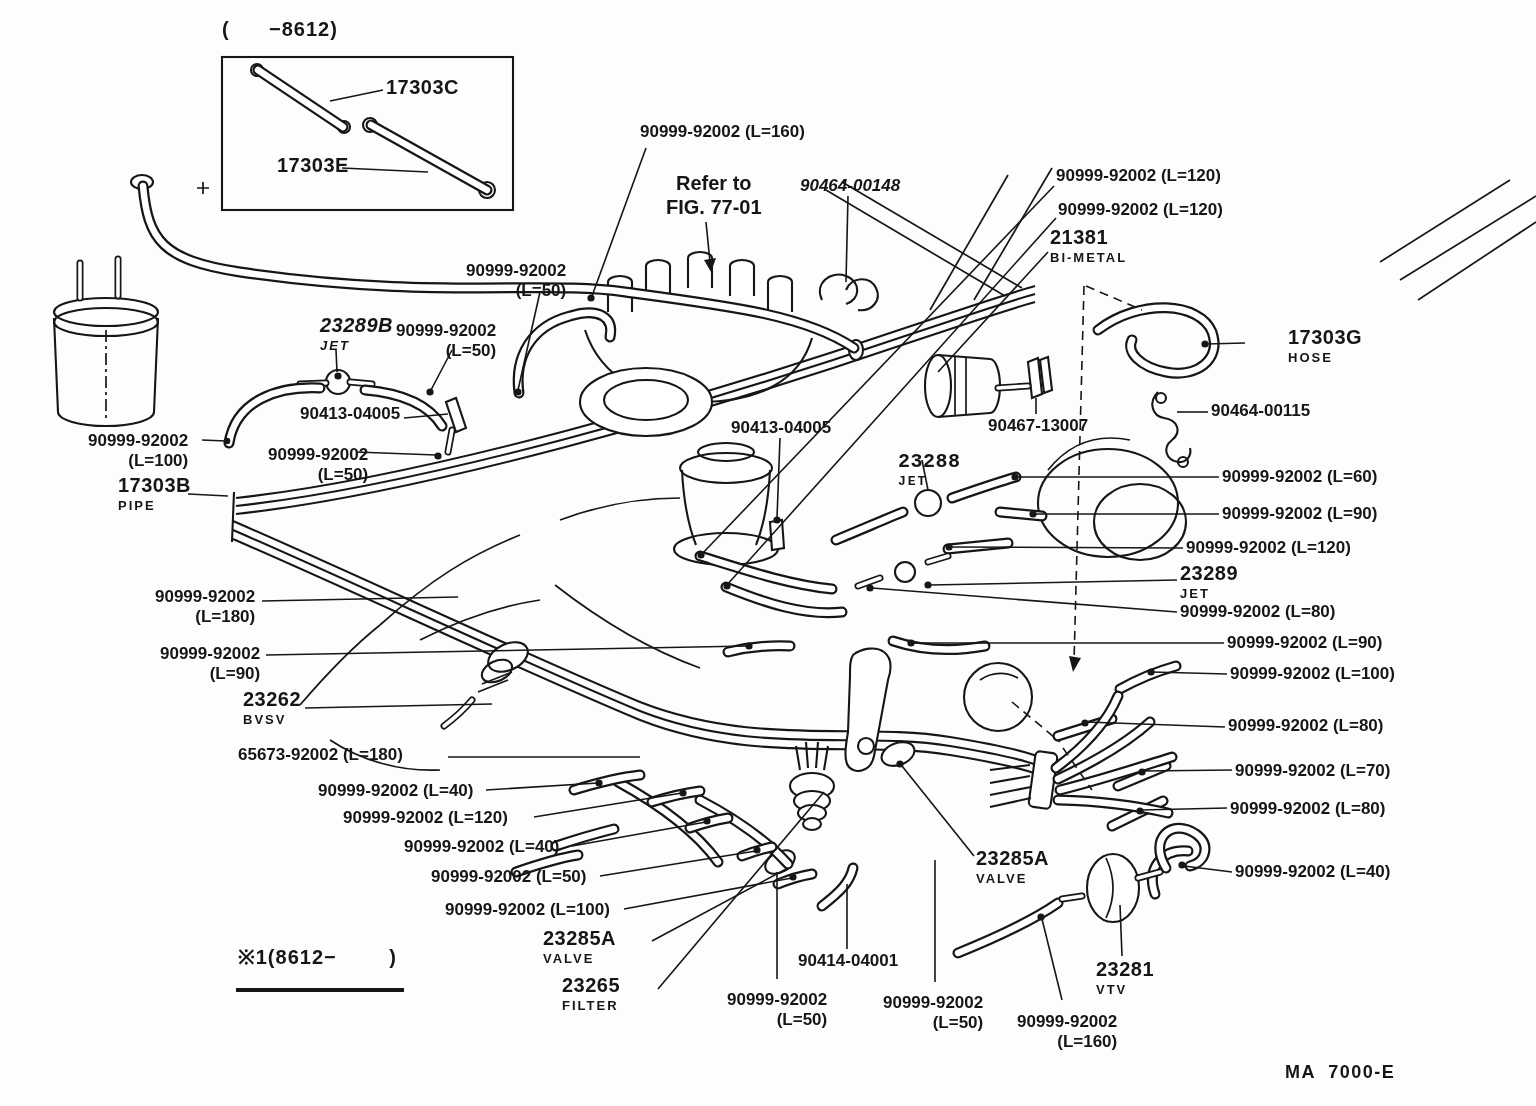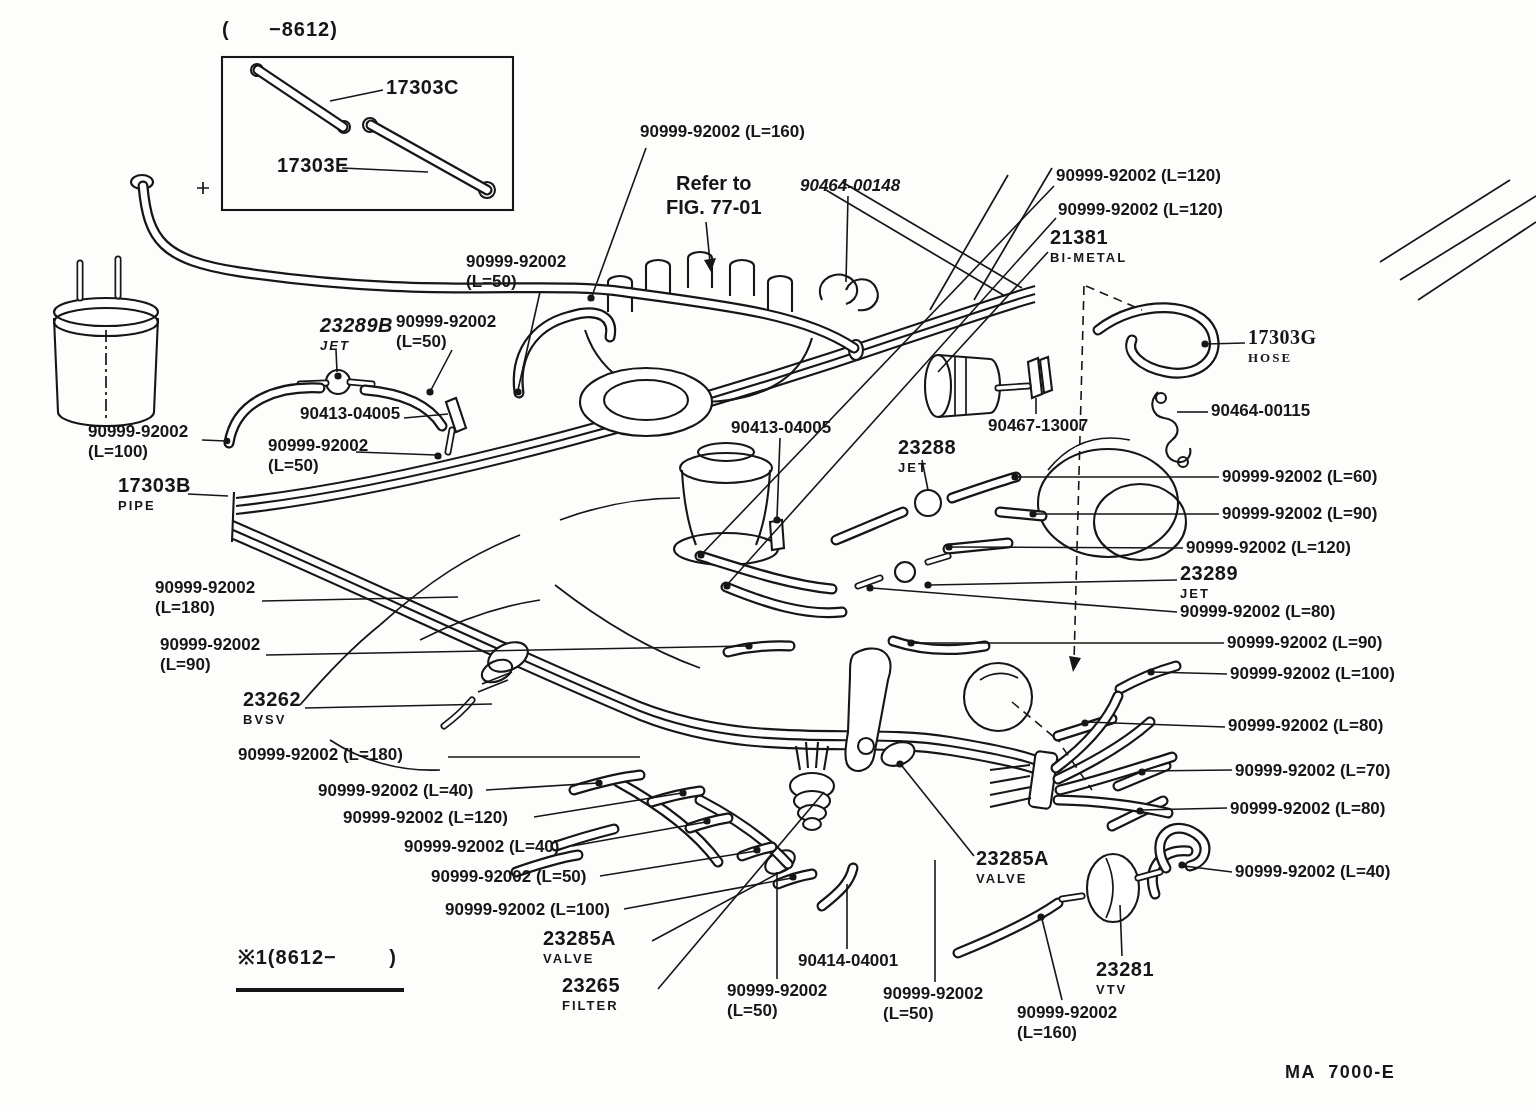--- a/index.html
+++ b/index.html
@@ -17,21 +17,21 @@
   .tI{stroke:#fff;stroke-width:6.5;fill:none;stroke-linecap:round;}
   .sO{stroke:#161616;stroke-width:7;fill:none;stroke-linecap:round;}
   .sI{stroke:#fff;stroke-width:3.6;fill:none;stroke-linecap:round;}
   .pipe{stroke:#161616;stroke-width:2.1;fill:none;}
   .dot{fill:#161616;stroke:none;}
   
   .lbl{position:absolute;font-weight:700;font-size:17px;line-height:1.18;color:#161616;
        white-space:pre;}
   .lbl .t1{display:block;}
   .lbl .t2{display:block;}
-  .alignR{text-align:left;}
+  .alignR{text-align:right;margin-top:9px;}
   .pn .t1{font-size:20px;letter-spacing:.5px;}
   .t2.desc{font-size:13px;letter-spacing:2px;}
   .refer .t1,.refer .t2{font-size:20px;}
   .big{font-size:20px;letter-spacing:1px;}
   .page{font-size:18px;letter-spacing:1.5px;}
 </style>
 </head>
 <body>
 
 <div id="canvas">
@@ -396,47 +396,47 @@
 <div id="labels">
       <div class="lbl big" style="left: 222px; top: 18px;"><span class="t1">(      −8612)</span></div>
       <div class="lbl pn" style="left: 386px; top: 76px;"><span class="t1">17303C</span></div>
       <div class="lbl pn" style="left: 277px; top: 154px;"><span class="t1">17303E</span></div>
       <div class="lbl" style="left: 640px; top: 122px;"><span class="t1">90999-92002 (L=160)</span></div>
       <div class="lbl refer" style="left: 666px; top: 172px; text-align: center;"><span class="t1">Refer to</span><span class="t2">FIG. 77-01</span></div>
       <div class="lbl" style="left: 800px; top: 176px; font-style: italic;"><span class="t1">90464-00148</span></div>
       <div class="lbl" style="left: 1056px; top: 166px;"><span class="t1">90999-92002 (L=120)</span></div>
       <div class="lbl" style="left: 1058px; top: 200px;"><span class="t1">90999-92002 (L=120)</span></div>
       <div class="lbl pn" style="left: 1050px; top: 226px;"><span class="t1">21381</span><span class="t2 desc">BI-METAL</span></div>
-      <div class="lbl pn" style="left: 1248px; top: 326px; font-family: Liberation Serif, serif;"><span class="t1">17303G</span><span class="t2 desc">HOSE</span></div>
+      <div class="lbl pn" style="left: 1288px; top: 326px;"><span class="t1">17303G</span><span class="t2 desc">HOSE</span></div>
       <div class="lbl alignR" style="left: 466px; top: 252px;"><span class="t1">90999-92002</span><span class="t2">(L=50)</span></div>
       <div class="lbl pn" style="left: 320px; top: 314px; font-style: italic;"><span class="t1">23289B</span><span class="t2 desc">JET</span></div>
       <div class="lbl alignR" style="left: 396px; top: 312px;"><span class="t1">90999-92002</span><span class="t2">(L=50)</span></div>
       <div class="lbl" style="left: 300px; top: 404px;"><span class="t1">90413-04005</span></div>
       <div class="lbl alignR" style="left: 88px; top: 422px;"><span class="t1">90999-92002</span><span class="t2">(L=100)</span></div>
       <div class="lbl alignR" style="left: 268px; top: 436px;"><span class="t1">90999-92002</span><span class="t2">(L=50)</span></div>
       <div class="lbl pn" style="left: 118px; top: 474px;"><span class="t1">17303B</span><span class="t2 desc">PIPE</span></div>
       <div class="lbl" style="left: 731px; top: 418px;"><span class="t1">90413-04005</span></div>
-      <div class="lbl pn" style="left: 898px; top: 436px;"><span class="t1">23288</span><span class="t2 desc">JET</span></div>
+      <div class="lbl pn" style="left: 898px; top: 450px; font-family: Liberation Mono, monospace;"><span class="t1">23288</span><span class="t2 desc">JET</span></div>
       <div class="lbl" style="left: 988px; top: 416px;"><span class="t1">90467-13007</span></div>
       <div class="lbl" style="left: 1211px; top: 401px;"><span class="t1">90464-00115</span></div>
       <div class="lbl" style="left: 1222px; top: 467px;"><span class="t1">90999-92002 (L=60)</span></div>
       <div class="lbl" style="left: 1222px; top: 504px;"><span class="t1">90999-92002 (L=90)</span></div>
       <div class="lbl" style="left: 1186px; top: 538px;"><span class="t1">90999-92002 (L=120)</span></div>
       <div class="lbl pn" style="left: 1180px; top: 562px;"><span class="t1">23289</span><span class="t2 desc">JET</span></div>
       <div class="lbl" style="left: 1180px; top: 602px;"><span class="t1">90999-92002 (L=80)</span></div>
       <div class="lbl" style="left: 1227px; top: 633px;"><span class="t1">90999-92002 (L=90)</span></div>
       <div class="lbl" style="left: 1230px; top: 664px;"><span class="t1">90999-92002 (L=100)</span></div>
       <div class="lbl" style="left: 1228px; top: 716px;"><span class="t1">90999-92002 (L=80)</span></div>
       <div class="lbl" style="left: 1235px; top: 761px;"><span class="t1">90999-92002 (L=70)</span></div>
       <div class="lbl" style="left: 1230px; top: 799px;"><span class="t1">90999-92002 (L=80)</span></div>
       <div class="lbl" style="left: 1235px; top: 862px;"><span class="t1">90999-92002 (L=40)</span></div>
       <div class="lbl alignR" style="left: 155px; top: 578px;"><span class="t1">90999-92002</span><span class="t2">(L=180)</span></div>
       <div class="lbl alignR" style="left: 160px; top: 635px;"><span class="t1">90999-92002</span><span class="t2">(L=90)</span></div>
       <div class="lbl pn" style="left: 243px; top: 688px;"><span class="t1">23262</span><span class="t2 desc">BVSV</span></div>
-      <div class="lbl" style="left: 238px; top: 745px;"><span class="t1">90999-92002 (L=180)</span></div>
+      <div class="lbl" style="left: 238px; top: 745px;"><span class="t1">65673-92002 (L=180)</span></div>
       <div class="lbl" style="left: 318px; top: 781px;"><span class="t1">90999-92002 (L=40)</span></div>
       <div class="lbl" style="left: 343px; top: 808px;"><span class="t1">90999-92002 (L=120)</span></div>
       <div class="lbl" style="left: 404px; top: 837px;"><span class="t1">90999-92002 (L=40)</span></div>
       <div class="lbl" style="left: 431px; top: 867px;"><span class="t1">90999-92002 (L=50)</span></div>
       <div class="lbl" style="left: 445px; top: 900px;"><span class="t1">90999-92002 (L=100)</span></div>
       <div class="lbl pn" style="left: 543px; top: 927px;"><span class="t1">23285A</span><span class="t2 desc">VALVE</span></div>
       <div class="lbl pn" style="left: 562px; top: 974px;"><span class="t1">23265</span><span class="t2 desc">FILTER</span></div>
       <div class="lbl" style="left: 798px; top: 951px;"><span class="t1">90414-04001</span></div>
       <div class="lbl alignR" style="left: 727px; top: 981px;"><span class="t1">90999-92002</span><span class="t2">(L=50)</span></div>
       <div class="lbl alignR" style="left: 883px; top: 984px;"><span class="t1">90999-92002</span><span class="t2">(L=50)</span></div>

